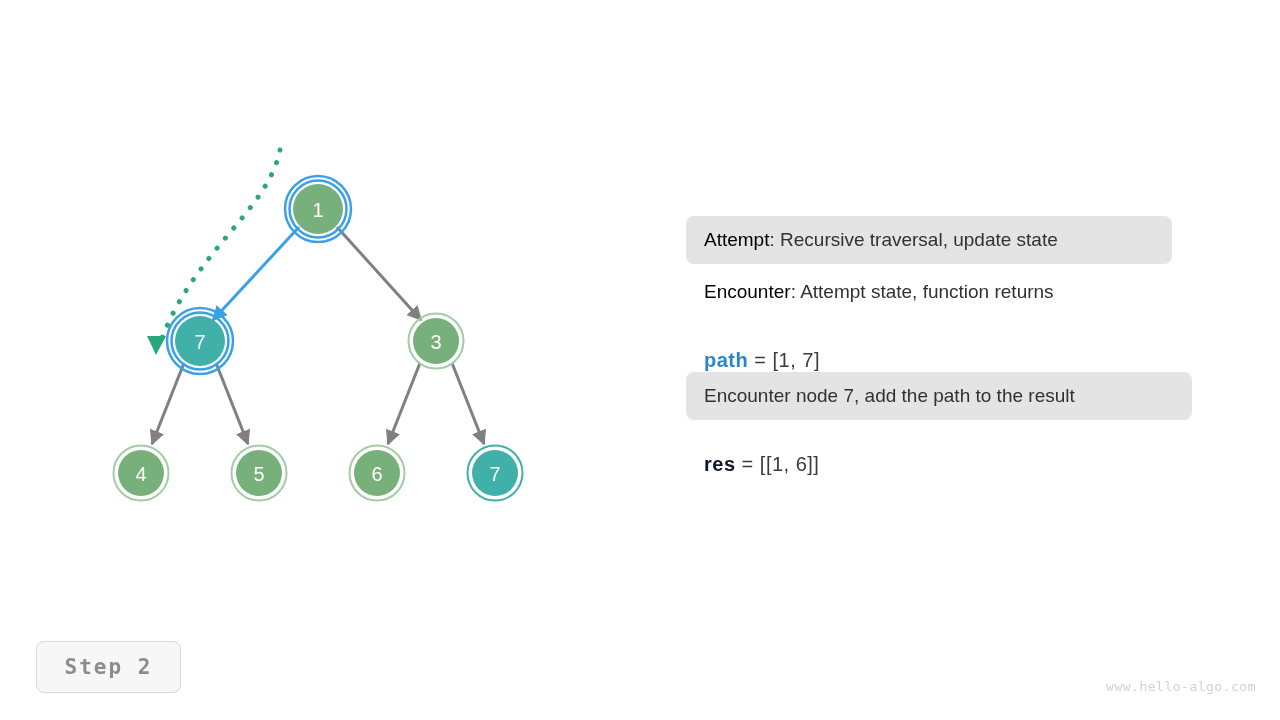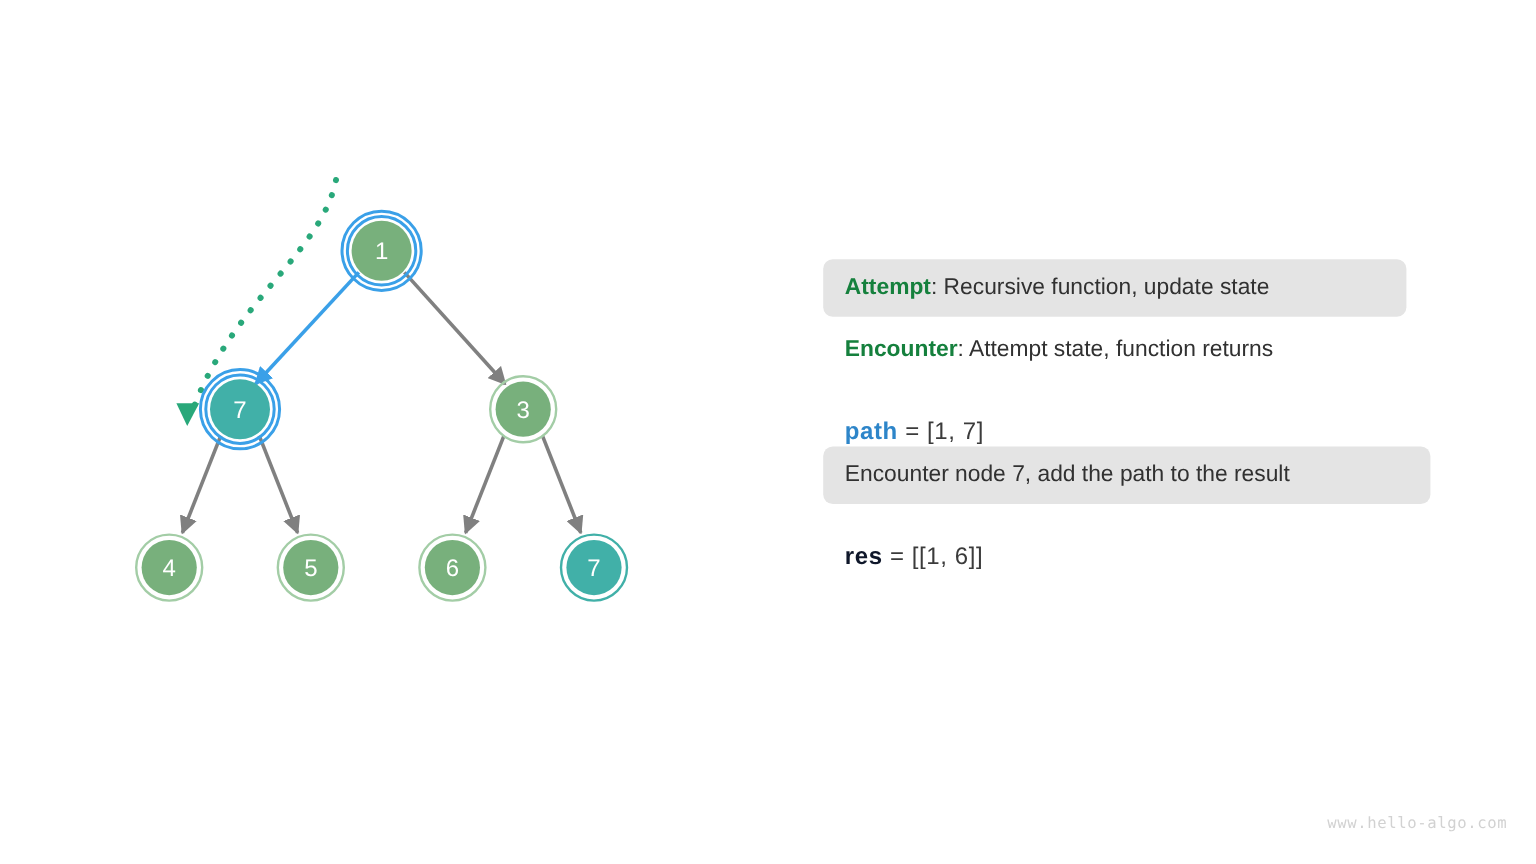--- a/index.html
+++ b/index.html
@@ -64,22 +64,22 @@
     background: transparent;
   }
 
   .prose {
     font-family: "Liberation Sans", sans-serif;
     font-size: 19px;
     color: #313131;
     white-space: pre;
   }
   .prose .bold {
-    font-weight: bold;
-    color: #15803d;
+    font-weight: normal;
+    color: #000000;
   }
 
   .code {
     font-family: Liberation Sans, sans-serif;
     font-size: 20px;
     color: #3b3b3b;
     white-space: pre;
     letter-spacing: 0.5px;
     margin-top: 32px;
   }
@@ -206,37 +206,40 @@
         <circle cx="495" cy="473" r="23" fill="#41b0a8"></circle>
         <text class="node-label-text" x="495" y="474">7</text>
       </g>
 
     </g>
   </svg>
 
   <div id="info-panel">
 
     <div class="info-row shaded" id="row-attempt">
-      <span class="prose"><span class="bold">Attempt</span><span>: Recursive function, update state</span></span>
+      <span class="prose"><span class="bold">Attempt</span><span>: Recursive traversal, update state</span></span>
     </div>
 
     <div class="info-row plain" id="row-backtrack">
       <span class="prose"><span class="bold">Encounter</span><span>: Attempt state, function returns</span></span>
     </div>
 
     <div class="info-row plain" id="row-path">
       <span class="code"><span class="var-path">path</span><span> = [1, 7]</span></span>
     </div>
 
     <div class="info-row shaded" id="row-encounter">
       <span class="prose">Encounter node 7, add the path to the result</span>
     </div>
 
     <div class="info-row plain" id="row-res">
       <span class="code"><span class="var-res">res</span><span> = [[1, 6]]</span></span>
     </div>
 
   </div>
 
+  <div id="step-badge">
+    <span class="step-text">Step 2</span>
+  </div>
 
   <div id="watermark">www.hello-algo.com</div>
 
 </div>
 
 </body></html>

